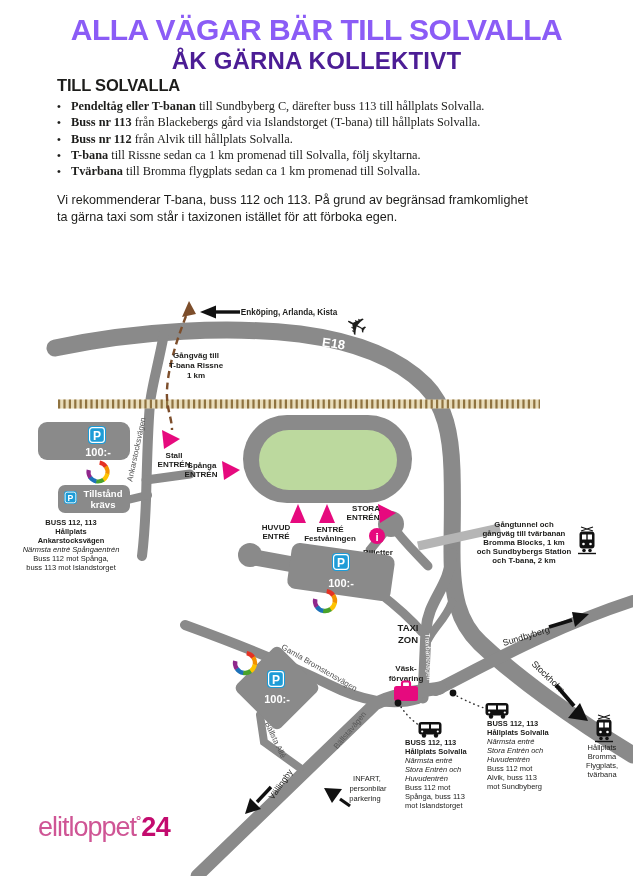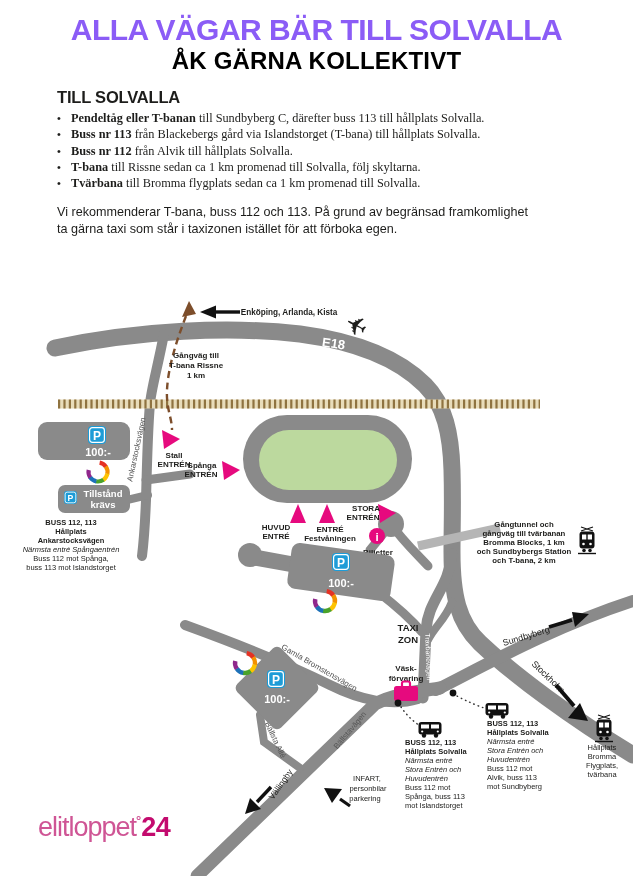--- a/index.html
+++ b/index.html
@@ -1,21 +1,21 @@
 <!DOCTYPE html>
 <html><head>
 <meta charset="utf-8">
 <style>
   html,body{margin:0;padding:0;background:#fff;}
   body{width:633px;height:876px;position:relative;overflow:hidden;
        font-family:"Liberation Sans",sans-serif;color:#1d1d1b;}
   .titlewrap{position:absolute;top:14px;left:0;width:633px;text-align:center;}
   .title{font-size:30px;font-weight:800;letter-spacing:-0.5px;color:#8b5cf6;line-height:1.05;}
-  .subtitle{font-size:24px;font-weight:800;letter-spacing:0.2px;color:#000000;line-height:1.1;margin-top:2px;}
-  .textcol{position:absolute;left:57px;top:88px;width:540px;}
+  .subtitle{font-size:24px;font-weight:800;letter-spacing:0.2px;color:#4c1d95;line-height:1.1;margin-top:2px;}
+  .textcol{position:absolute;left:57px;top:76px;width:540px;}
   .sechead{font-size:16.5px;font-weight:800;color:#1d1d1b;margin:0 0 3px 0;letter-spacing:-0.2px;}
   .bullets{font-size:12.3px;line-height:16.3px;}
   .brow{display:flex;white-space:nowrap;}
   .bdot{width:14px;flex:0 0 14px;font-size:11px;}
   .brow p{margin:0;font-family:Liberation Serif, serif;}
   .brow b{font-weight:700;}
   .fran{margin-top:13px;}
   .franp{margin:2px 0 4px 0;font-size:12.6px;line-height:16.5px;width:472px;}
   .logo{position:absolute;left:38px;top:812px;white-space:nowrap;}
   .logo-name{font-size:27px;font-weight:500;color:#cf5595;letter-spacing:-1px;}

